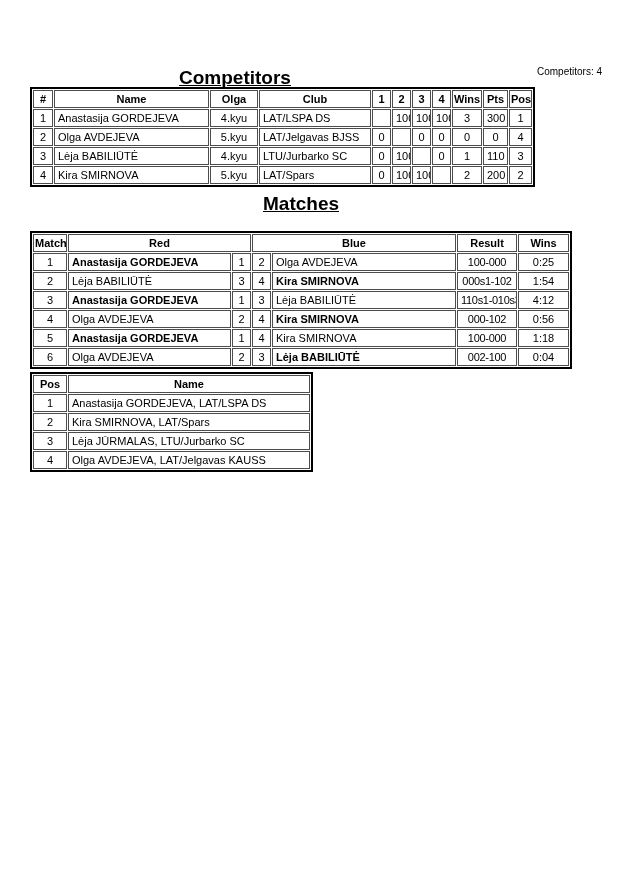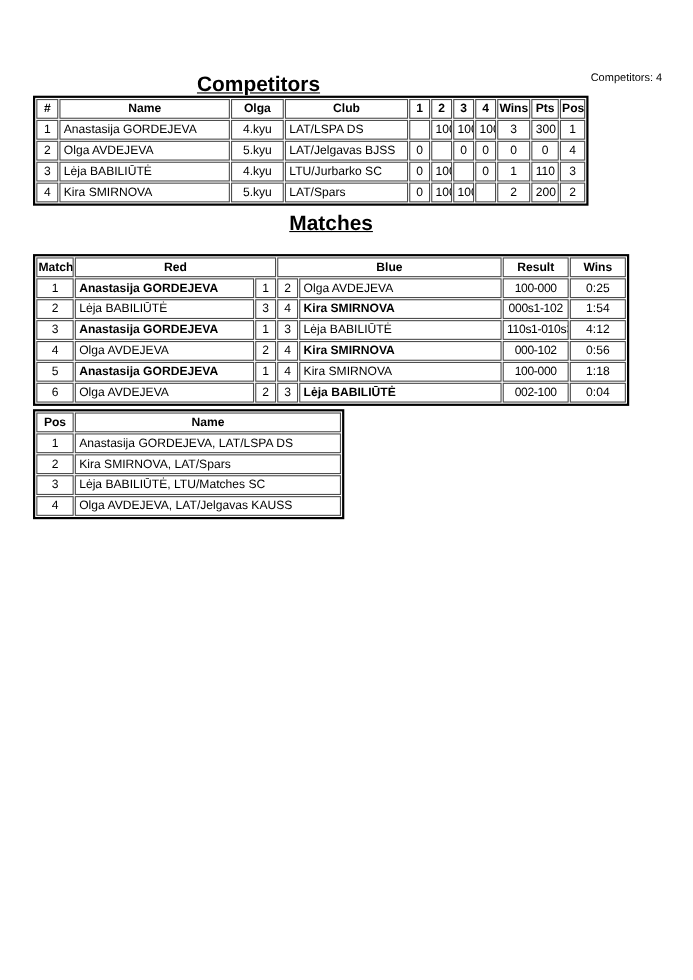--- a/index.html
+++ b/index.html
@@ -246,21 +246,21 @@
       <tr>
         <td class="c">1</td>
         <td class="l">Anastasija GORDEJEVA, LAT/LSPA DS</td>
       </tr>
       <tr>
         <td class="c">2</td>
         <td class="l">Kira SMIRNOVA, LAT/Spars</td>
       </tr>
       <tr>
         <td class="c">3</td>
-        <td class="l">Lėja BABILIŪTĖ, LTU/Matches SC</td>
+        <td class="l">Lėja JŪRMALAS, LTU/Jurbarko SC</td>
       </tr>
       <tr>
         <td class="c">4</td>
         <td class="l">Olga AVDEJEVA, LAT/Jelgavas KAUSS</td>
       </tr>
     </tbody>
   </table>
 
 </div>
 

